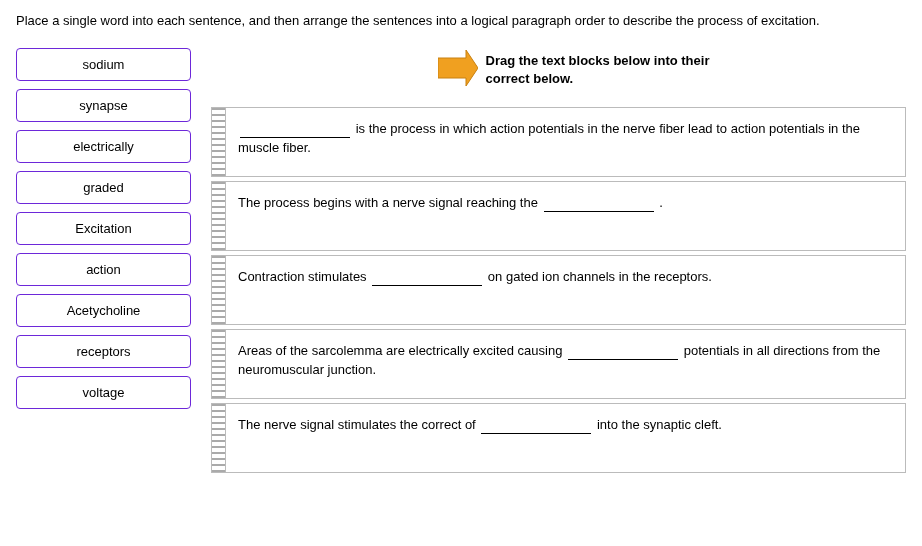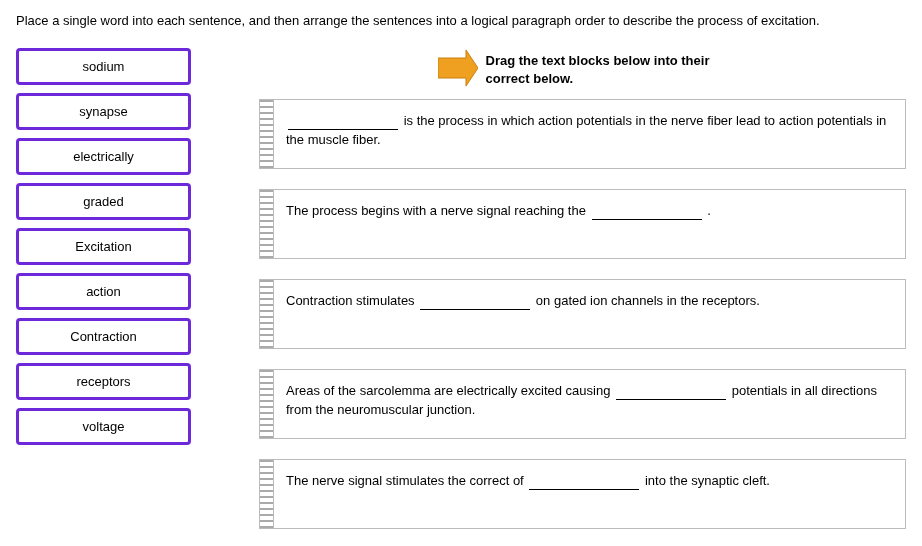--- a/index.html
+++ b/index.html
@@ -23,58 +23,57 @@
       gap: 20px;
     }
     .word-bank {
       display: flex;
       flex-direction: column;
       gap: 8px;
       width: 175px;
       flex-shrink: 0;
     }
     .word-item {
-      border: 3px solid #6d28d9;
+      border: 1px solid #6d28d9;
       border-radius: 4px;
       padding: 8px 12px;
       text-align: center;
       cursor: grab;
       background: #fff;
       font-size: 13px;
     }
     .right-panel {
       flex: 1;
       display: flex;
       flex-direction: column;
       gap: 0;
     }
     .drag-instruction-area {
       display: flex;
       align-items: flex-start;
       justify-content: center;
-      margin-bottom: 10px;
+      margin-bottom: 18px;
       padding-left: 30px;
     }
     .arrow-icon {
       width: 40px;
       height: 40px;
       margin-right: 8px;
       flex-shrink: 0;
     }
     .drag-instruction-text {
       font-size: 13px;
       font-weight: bold;
       line-height: 1.4;
       padding-top: 4px;
     }
     .sentences-container {
       display: flex;
       flex-direction: column;
-      gap: 16px;
-      margin-left: 48px;
+      gap: 0;
     }
     .sentence-block {
       display: flex;
       align-items: stretch;
       border: 1px solid #bbb;
       background: #fff;
       min-height: 70px;
       margin-bottom: 4px;
     }
     .squiggle-bar {
@@ -114,21 +113,21 @@
 
 <div class="content-area">
 
   <div class="word-bank">
     <div class="word-item">sodium</div>
     <div class="word-item">synapse</div>
     <div class="word-item">electrically</div>
     <div class="word-item">graded</div>
     <div class="word-item">Excitation</div>
     <div class="word-item">action</div>
-    <div class="word-item">Contraction</div>
+    <div class="word-item">Acetycholine</div>
     <div class="word-item">receptors</div>
     <div class="word-item">voltage</div>
   </div>
 
   <div class="right-panel">
 
     <div class="drag-instruction-area">
 
       <svg class="arrow-icon" viewBox="0 0 40 40" xmlns="http://www.w3.org/2000/svg">
         <polygon points="0,10 28,10 28,2 40,20 28,38 28,30 0,30" fill="#f0a020" stroke="#c88010" stroke-width="1"></polygon>

